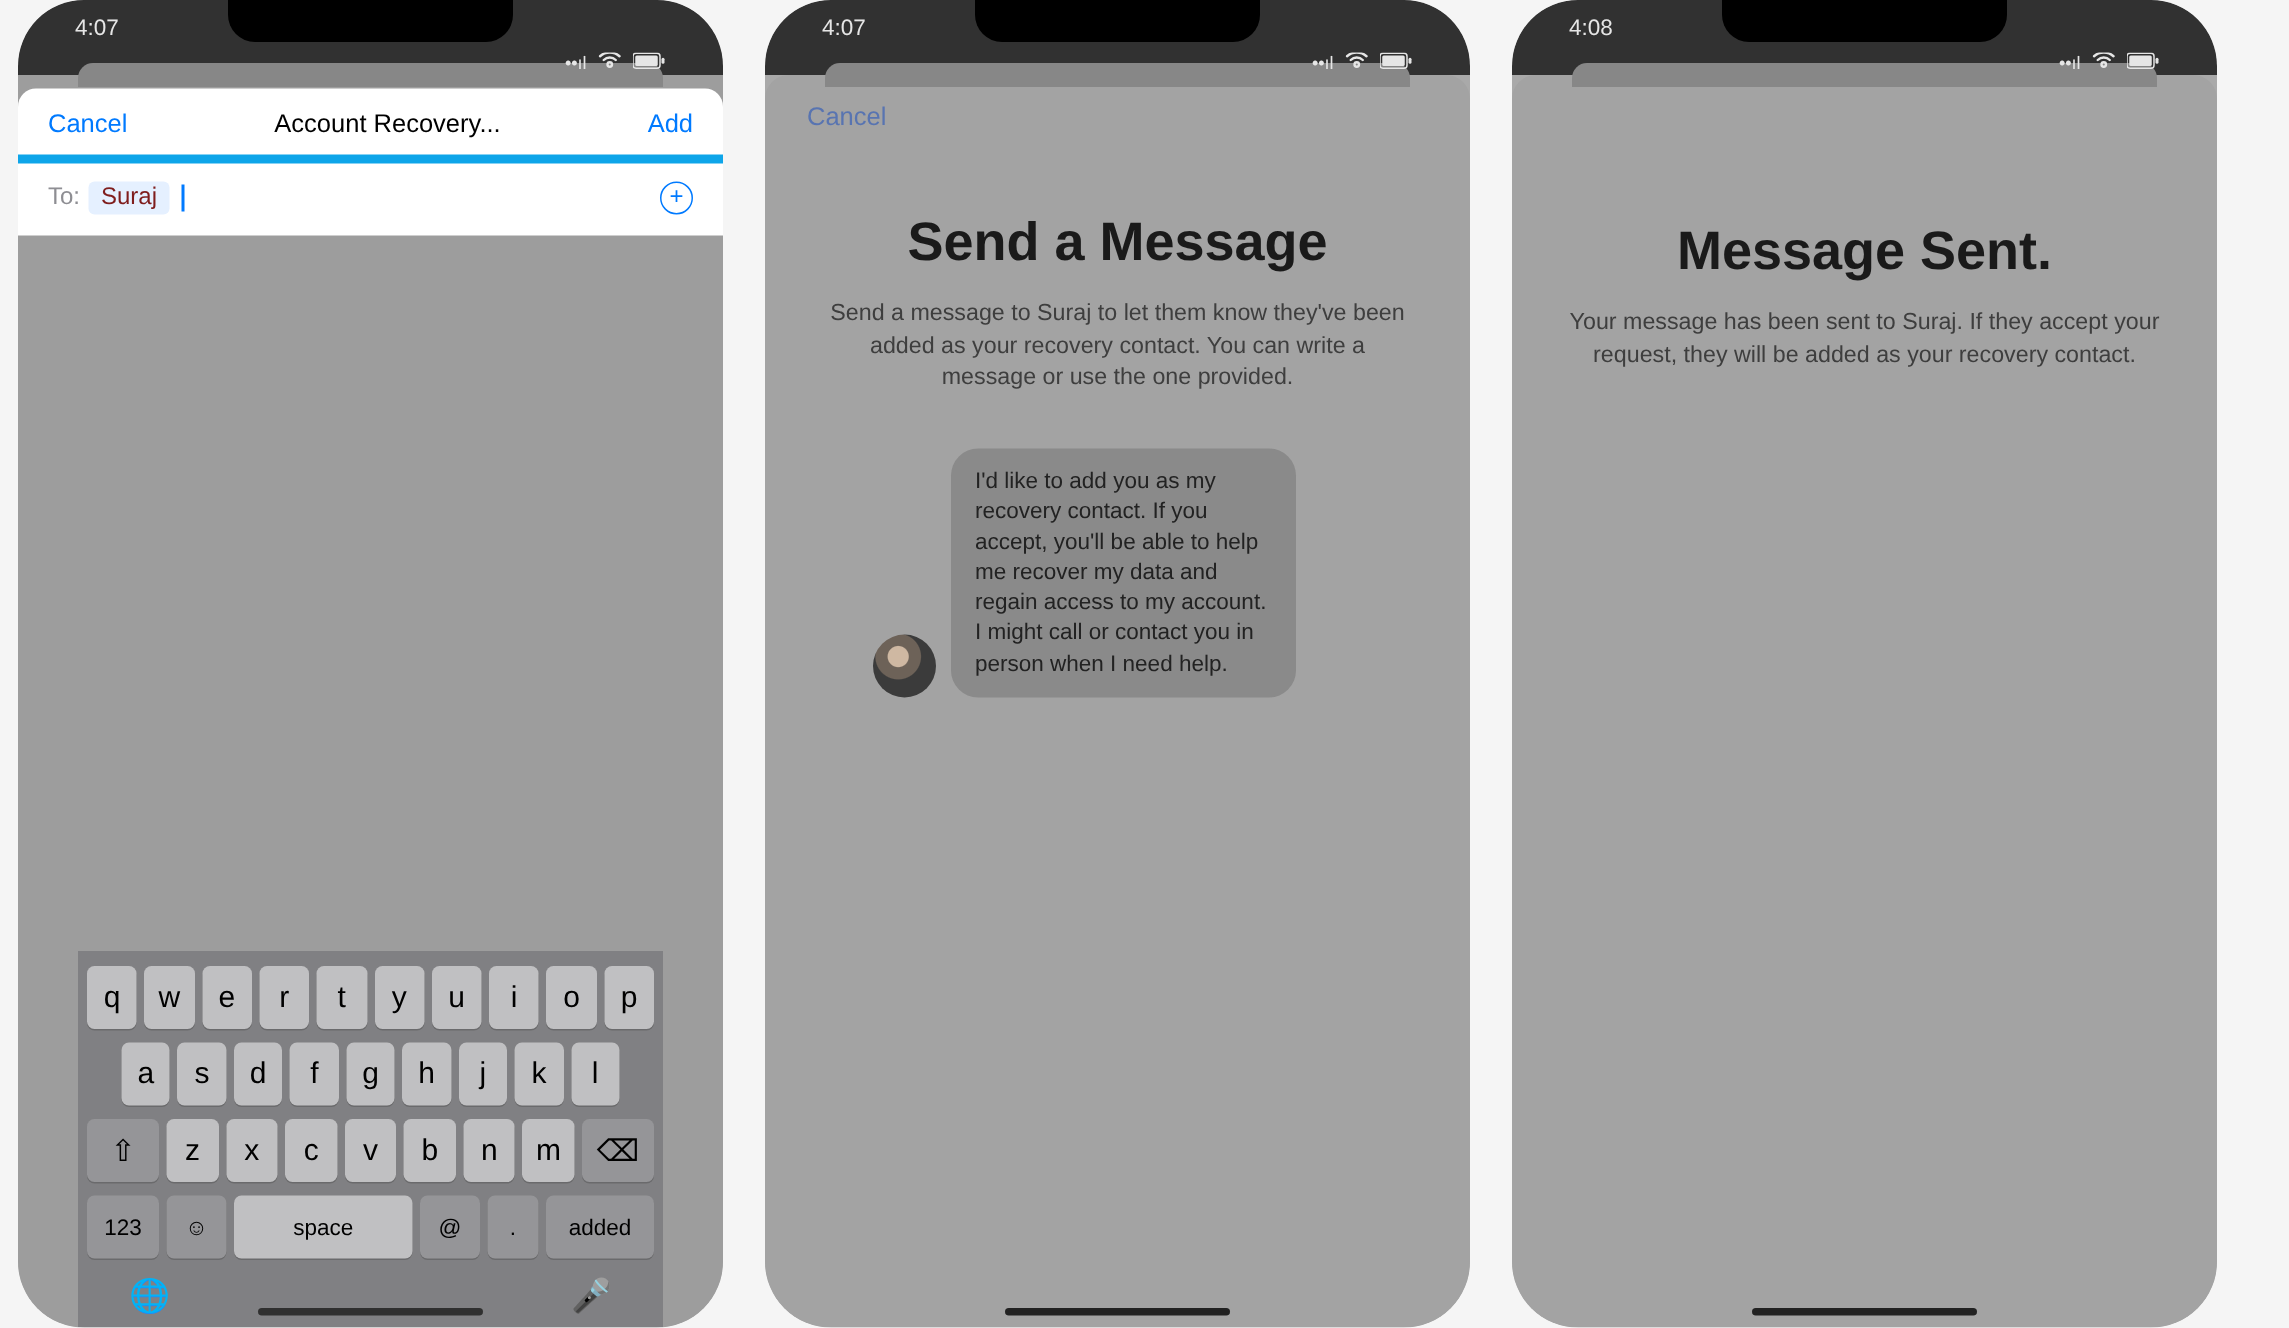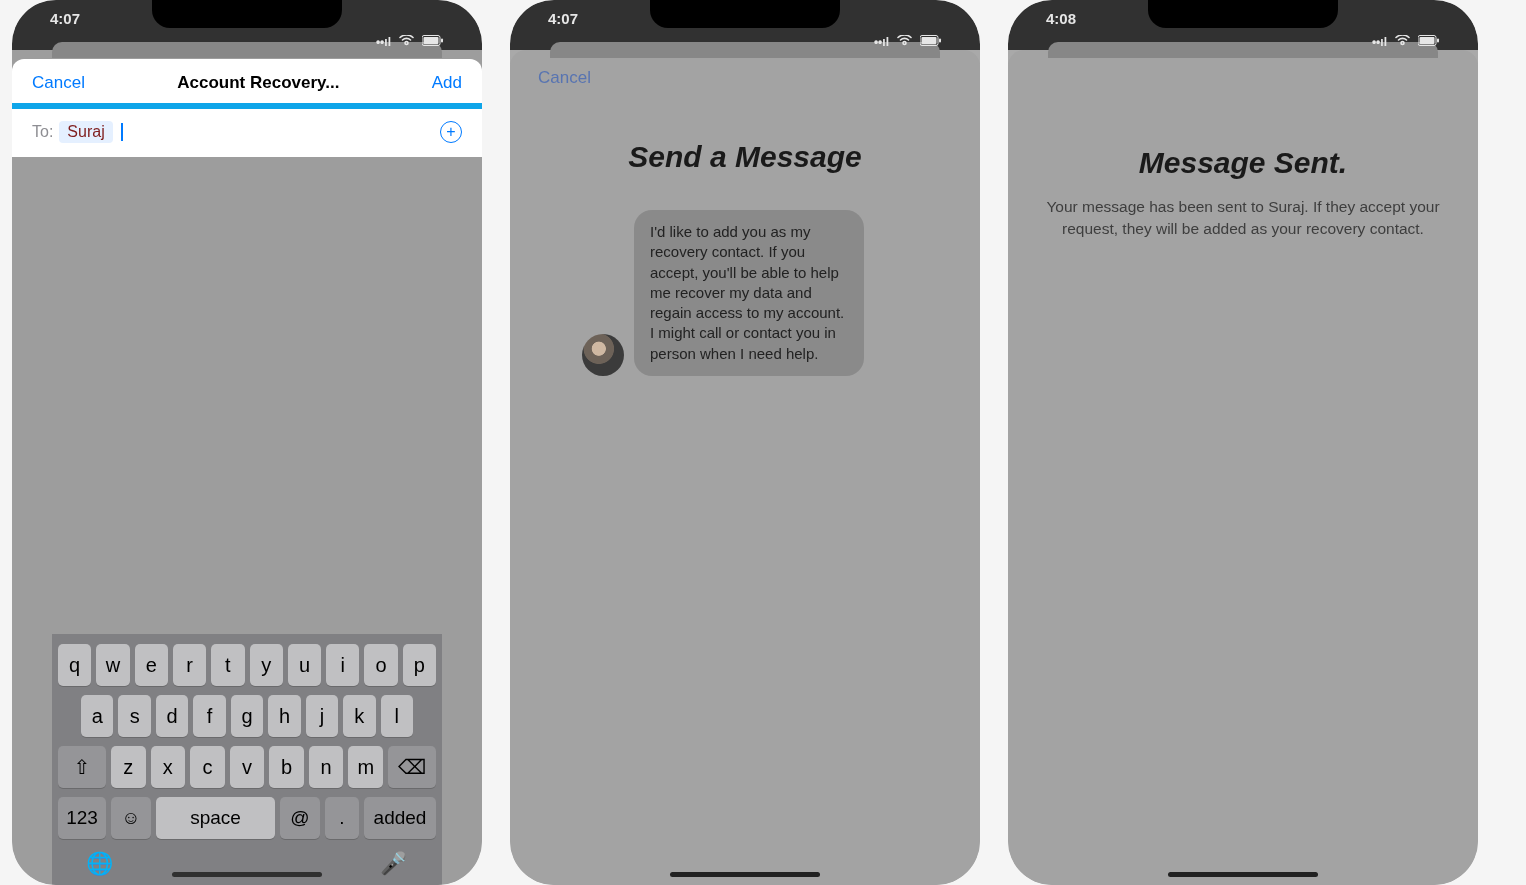--- a/index.html
+++ b/index.html
@@ -32,21 +32,21 @@
   }
   .statusbar {
     position: absolute;
     top: 10px;
     left: 0; right: 0;
     height: 22px;
     display: flex;
     justify-content: space-between;
     padding: 0 38px;
     font-size: 15px;
-    font-weight: 700;
+    font-weight: 400;
     color: #444;
     z-index: 5;
   }
   .statusbar.black-bg { color: #e6e6e6; }
   .sb-icons { display:flex; gap:8px; align-items:center; font-size:12px;margin-top:32px; }
   .notch {
     position:absolute; top:0; left:50%; transform:translateX(-50%);
     width: 190px; height: 28px; background:#000; border-radius: 0 0 18px 18px;
     z-index:6;
   }
@@ -58,55 +58,55 @@
     position:absolute; top:59px; left:0; right:0;
     background:#fff; border-radius:12px 12px 0 0;
     z-index:4;
     display:flex; flex-direction:column;
   }
   .sheet-nav {
     display:flex; justify-content:space-between; align-items:center;
     padding: 14px 20px 10px;
   }
   .nav-link { color:#007aff; font-size:17px; }
-  .nav-title { font-weight:700; font-size:17px; color:#000; }
+  .nav-title { font-weight:400; font-size:17px; color:#000; }
   .to-row { display:flex; align-items:center; padding:12px 20px 14px; gap:6px; border-top:6px solid #0ea5e9;}
   .to-label { color:#8e8e93; font-size:16px; }
   .pill { color:#7f1d1d; background:#e5f0ff; padding:2px 8px; border-radius:4px; font-size:16px;}
   .cursor { width:2px; height:18px; background:#007aff; margin-left:2px;}
   .plus-circle { margin-left:auto; width:22px; height:22px; border:1.8px solid #007aff; border-radius:50%; display:flex; align-items:center; justify-content:center; color:#007aff; font-size:16px; line-height:1;}
 
   
   .keyboard {
     position:absolute; left:40px; right:40px; bottom:0;
     background:#808083; padding:10px 6px 8px;
     z-index:2; border-radius:0;
   }
   .krow { display:flex; gap:5px; justify-content:center; margin-bottom:9px;}
   .key { background:#c0c0c2; height:42px; border-radius:5px; flex:1; display:flex; align-items:center; justify-content:center; font-size:20px; color:#000; box-shadow:0 1px 0 #6a6a6c;}
   .key.dark { background:#959598; }
   .key.wide { flex:0 0 48px; }
   .brow { display:flex; gap:5px; margin-bottom:8px; }
-  .bkey { background:#959598; height:42px; border-radius:5px; display:flex; align-items:center; justify-content:center; font-size:19px; color:#000; box-shadow:0 1px 0 #6a6a6c;}
+  .bkey { background:#959598; height:42px; border-radius:5px; display:flex; align-items:center; justify-content:center; font-size:15px; color:#000; box-shadow:0 1px 0 #6a6a6c;}
   .space { flex:1; background:#c0c0c2; }
   .footrow { display:flex; justify-content:space-between; padding:4px 28px 0;}
   .ficon { font-size:22px; color:#3b3b3d; }
   .home-indicator { position:absolute; bottom:8px; left:50%; transform:translateX(-50%); width:150px; height:5px; background:#222; border-radius:3px; z-index:7;}
   .phone1 .home-indicator { background:#303030; }
   .key-ghost { visibility:hidden; flex:0 0 18px; }
 
   
   .content-panel {
     position:absolute; top:50px; left:0; right:0; bottom:0;
     background:#a3a3a3; border-radius:16px 16px 0 0; z-index:1;
     padding:18px 28px 0;
     display:flex; flex-direction:column;
   }
   .panel-cancel { color:#5874b1; font-size:17px; float:left; }
-  .panel-title { text-align:center; font-size:30px; font-weight:700; color:#1a1a1a; margin-top:52px;font-style:italic;}
+  .panel-title { text-align:center; font-size:36px; font-weight:700; color:#1a1a1a; margin-top:52px;}
   .panel-sub { text-align:center; font-size:15.5px; color:#3e3e3e; margin-top:16px; line-height:1.4; padding:0 10px;}
   .bubble-wrap { display:flex; align-items:flex-end; gap:10px; margin-top:36px; padding-left:44px;}
   .avatar { width:42px; height:42px; border-radius:50%; background:radial-gradient(circle at 40% 35%, #cfb8a2 0 18%, #6d6258 20% 40%, #3b3b3b 42% 100%); flex:0 0 auto;}
   .bubble { background:#8a8a8a; color:#222; font-size:15px; line-height:1.35; padding:12px 16px; border-radius:18px; max-width:230px;}
   .big-button-frame { position:absolute; bottom:65px; left:20px; right:20px; background:#fff; padding:10px; border-radius:14px;}
   .big-button { background:#0a7aff; color:#fff; font-size:18px; font-weight:500; text-align:center; padding:14px 0; border-radius:12px;}
   .edit-link { position:absolute; bottom:38px; left:0; right:0; text-align:center; color:#3a56a4; font-weight:600; font-size:16.5px;}
 
   .panel-title.sent { margin-top:78px; }
   .bottom-highlight { position:absolute; bottom:60px; left:24px; right:24px; background:#fff; padding:12px; border-radius:16px; }
@@ -225,20 +225,21 @@
               <rect x="19" y="3.5" width="2" height="4" rx="1" fill="#e6e6e6"></rect>
             </svg></span>
       </span>
     </div>
     <div class="notch"></div>
     <div class="sheet-strip"></div>
 
     <div class="content-panel">
       <span class="panel-cancel">Cancel</span>
       <div class="panel-title">Send a Message</div>
+      <div class="panel-sub">Send a message to Suraj to let them know they've been added as your recovery contact. You can write a message or use the one provided.</div>
       <div class="bubble-wrap">
         <div class="avatar"></div>
         <div class="bubble">I'd like to add you as my recovery contact. If you accept, you'll be able to help me recover my data and regain access to my account. I might call or contact you in person when I need help.</div>
       </div>
     </div>
 
     <div class="big-button-frame">
       <div class="big-button">Send</div>
     </div>
     <div class="edit-link">Edit Message</div>

